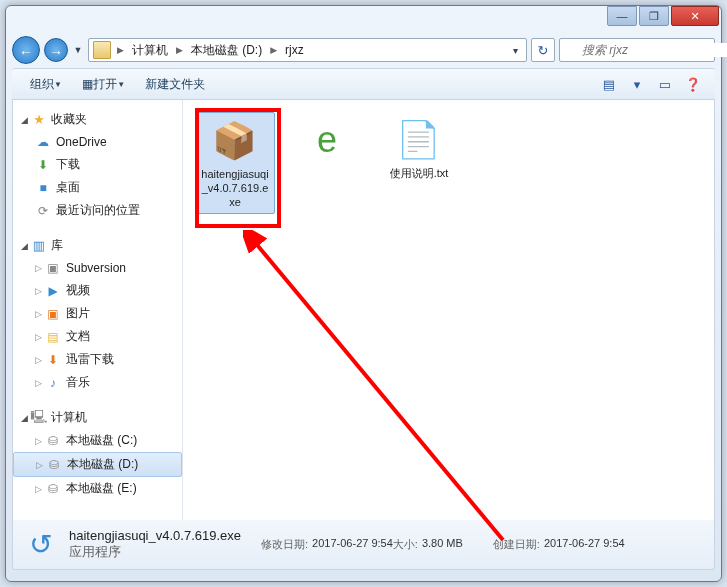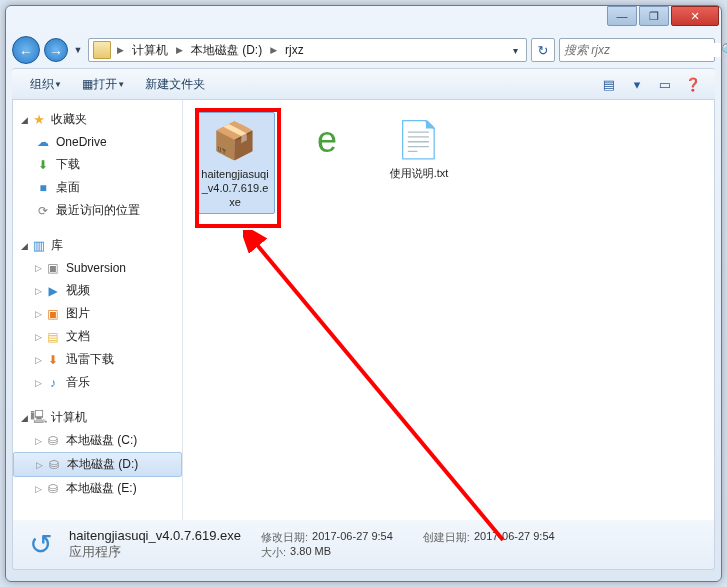--- a/index.html
+++ b/index.html
@@ -15,21 +15,21 @@
 .addrbar { height: 36px; display: flex; align-items: center; padding: 0 6px; gap: 4px; }
 .navbtn { width: 28px; height: 28px; border-radius: 50%; background: radial-gradient(#6fb7f0, #2a7ac6); border: 1px solid #1a5a9a; display: flex; align-items: center; justify-content: center; color: #fff; font-size: 14px; cursor: pointer; }
 .navbtn.fwd { width: 24px; height: 24px; }
 .navdrop { width: 12px; height: 28px; display: flex; align-items: center; justify-content: center; color: #345; cursor: pointer; font-size: 9px; }
 .crumbbox { flex: 1; height: 24px; background: #fff; border: 1px solid #9ab; border-radius: 2px; display: flex; align-items: center; padding: 0 2px; }
 .crumb-icon { width: 18px; height: 18px; margin: 0 2px; background: linear-gradient(#f9e9b3, #e8c870); border: 1px solid #c0a040; border-radius: 1px; }
 .crumb-sep { color: #666; font-size: 9px; padding: 0 4px; }
 .crumb-item { font-size: 12px; color: #222; padding: 2px 4px; cursor: pointer; }
 .crumb-drop { margin-left: auto; padding: 0 6px; color: #345; font-size: 10px; cursor: pointer; }
 .refresh { width: 24px; height: 24px; background: #fff; border: 1px solid #9ab; border-radius: 2px; display: flex; align-items: center; justify-content: center; color: #2a5aa0; cursor: pointer; font-size: 13px; }
-.searchbox { width: 156px; height: 24px; background: #fff; border: 1px solid #9ab; border-radius: 2px; display: flex; align-items: center; padding: 0 4px; }
+.searchbox { width: 156px; height: 24px; background: #fff; border: 1px solid #9ab; border-radius: 2px; display: flex; align-items: center; padding: 0 22px; }
 .searchbox input { flex: 1; border: none; outline: none; font-size: 12px; color: #888; font-style: italic; }
 .search-icon { color: #2a5aa0; font-size: 12px; }
 
 .toolbar { height: 32px; background: linear-gradient(#f5f9fd, #e2ecf7); border-top: 1px solid #c8d4e4; border-bottom: 1px solid #c8d4e4; display: flex; align-items: center; padding: 0 10px; gap: 4px; margin: 0 6px; border-radius: 3px 3px 0 0; }
 .tool-item { font-size: 12px; color: #1a3a5a; padding: 4px 8px; cursor: pointer; display: flex; align-items: center; }
 .tool-drop { font-size: 8px; color: #345; }
 .tool-spacer { flex: 1; }
 .tool-iconbtn { width: 24px; height: 24px; display: flex; align-items: center; justify-content: center; color: #2a5aa0; cursor: pointer; font-size: 13px; }
 
 .body-area { display: flex; height: 420px; margin: 0 6px; background: #fff; border-left: 1px solid #c8d4e4; border-right: 1px solid #c8d4e4; }
@@ -51,21 +51,21 @@
 .file-label { font-size: 11px; color: #222; text-align: center; word-break: break-all; line-height: 1.25; margin-top: 3px; }
 .highlight-box { position: absolute; left: 12px; top: 8px; width: 86px; height: 120px; border: 4px solid #ff0000; pointer-events: none; }
 .arrow-svg { position: absolute; left: 60px; top: 130px; pointer-events: none; }
 
 .statusbar { height: 50px; margin: 0 6px; background: linear-gradient(#f2f7fc, #e6eef8); border: 1px solid #c8d4e4; border-top: none; border-radius: 0 0 3px 3px; display: flex; align-items: center; padding: 6px 10px; gap: 10px; }
 .status-icon { width: 36px; height: 36px; display: flex; align-items: center; justify-content: center; font-size: 28px; color: #3a8ad0; }
 .status-main { display: flex; flex-direction: column; }
 .status-title { font-size: 13px; color: #222; }
 .status-sub { font-size: 13px; color: #666; }
 .status-cols { display: flex; gap: 30px; margin-left: 10px; }
-.status-col { display: flex; flex-direction: column; font-size: 11px; }
+.status-col { display: flex; flex-direction: row; font-size: 11px; }
 .status-lbl { color: #666; text-align: right; }
 .status-val { color: #333; }
 .status-pair { display: flex; gap: 4px; }
 
 .ic-folder { color: #e8b840; }
 .ic-blue { color: #3a8ad0; }
 .ic-green { color: #4aa03a; }
 .ic-gray { color: #888; }
 .ic-orange { color: #e87a20; }
 .ic-star { color: #f0b030; }

